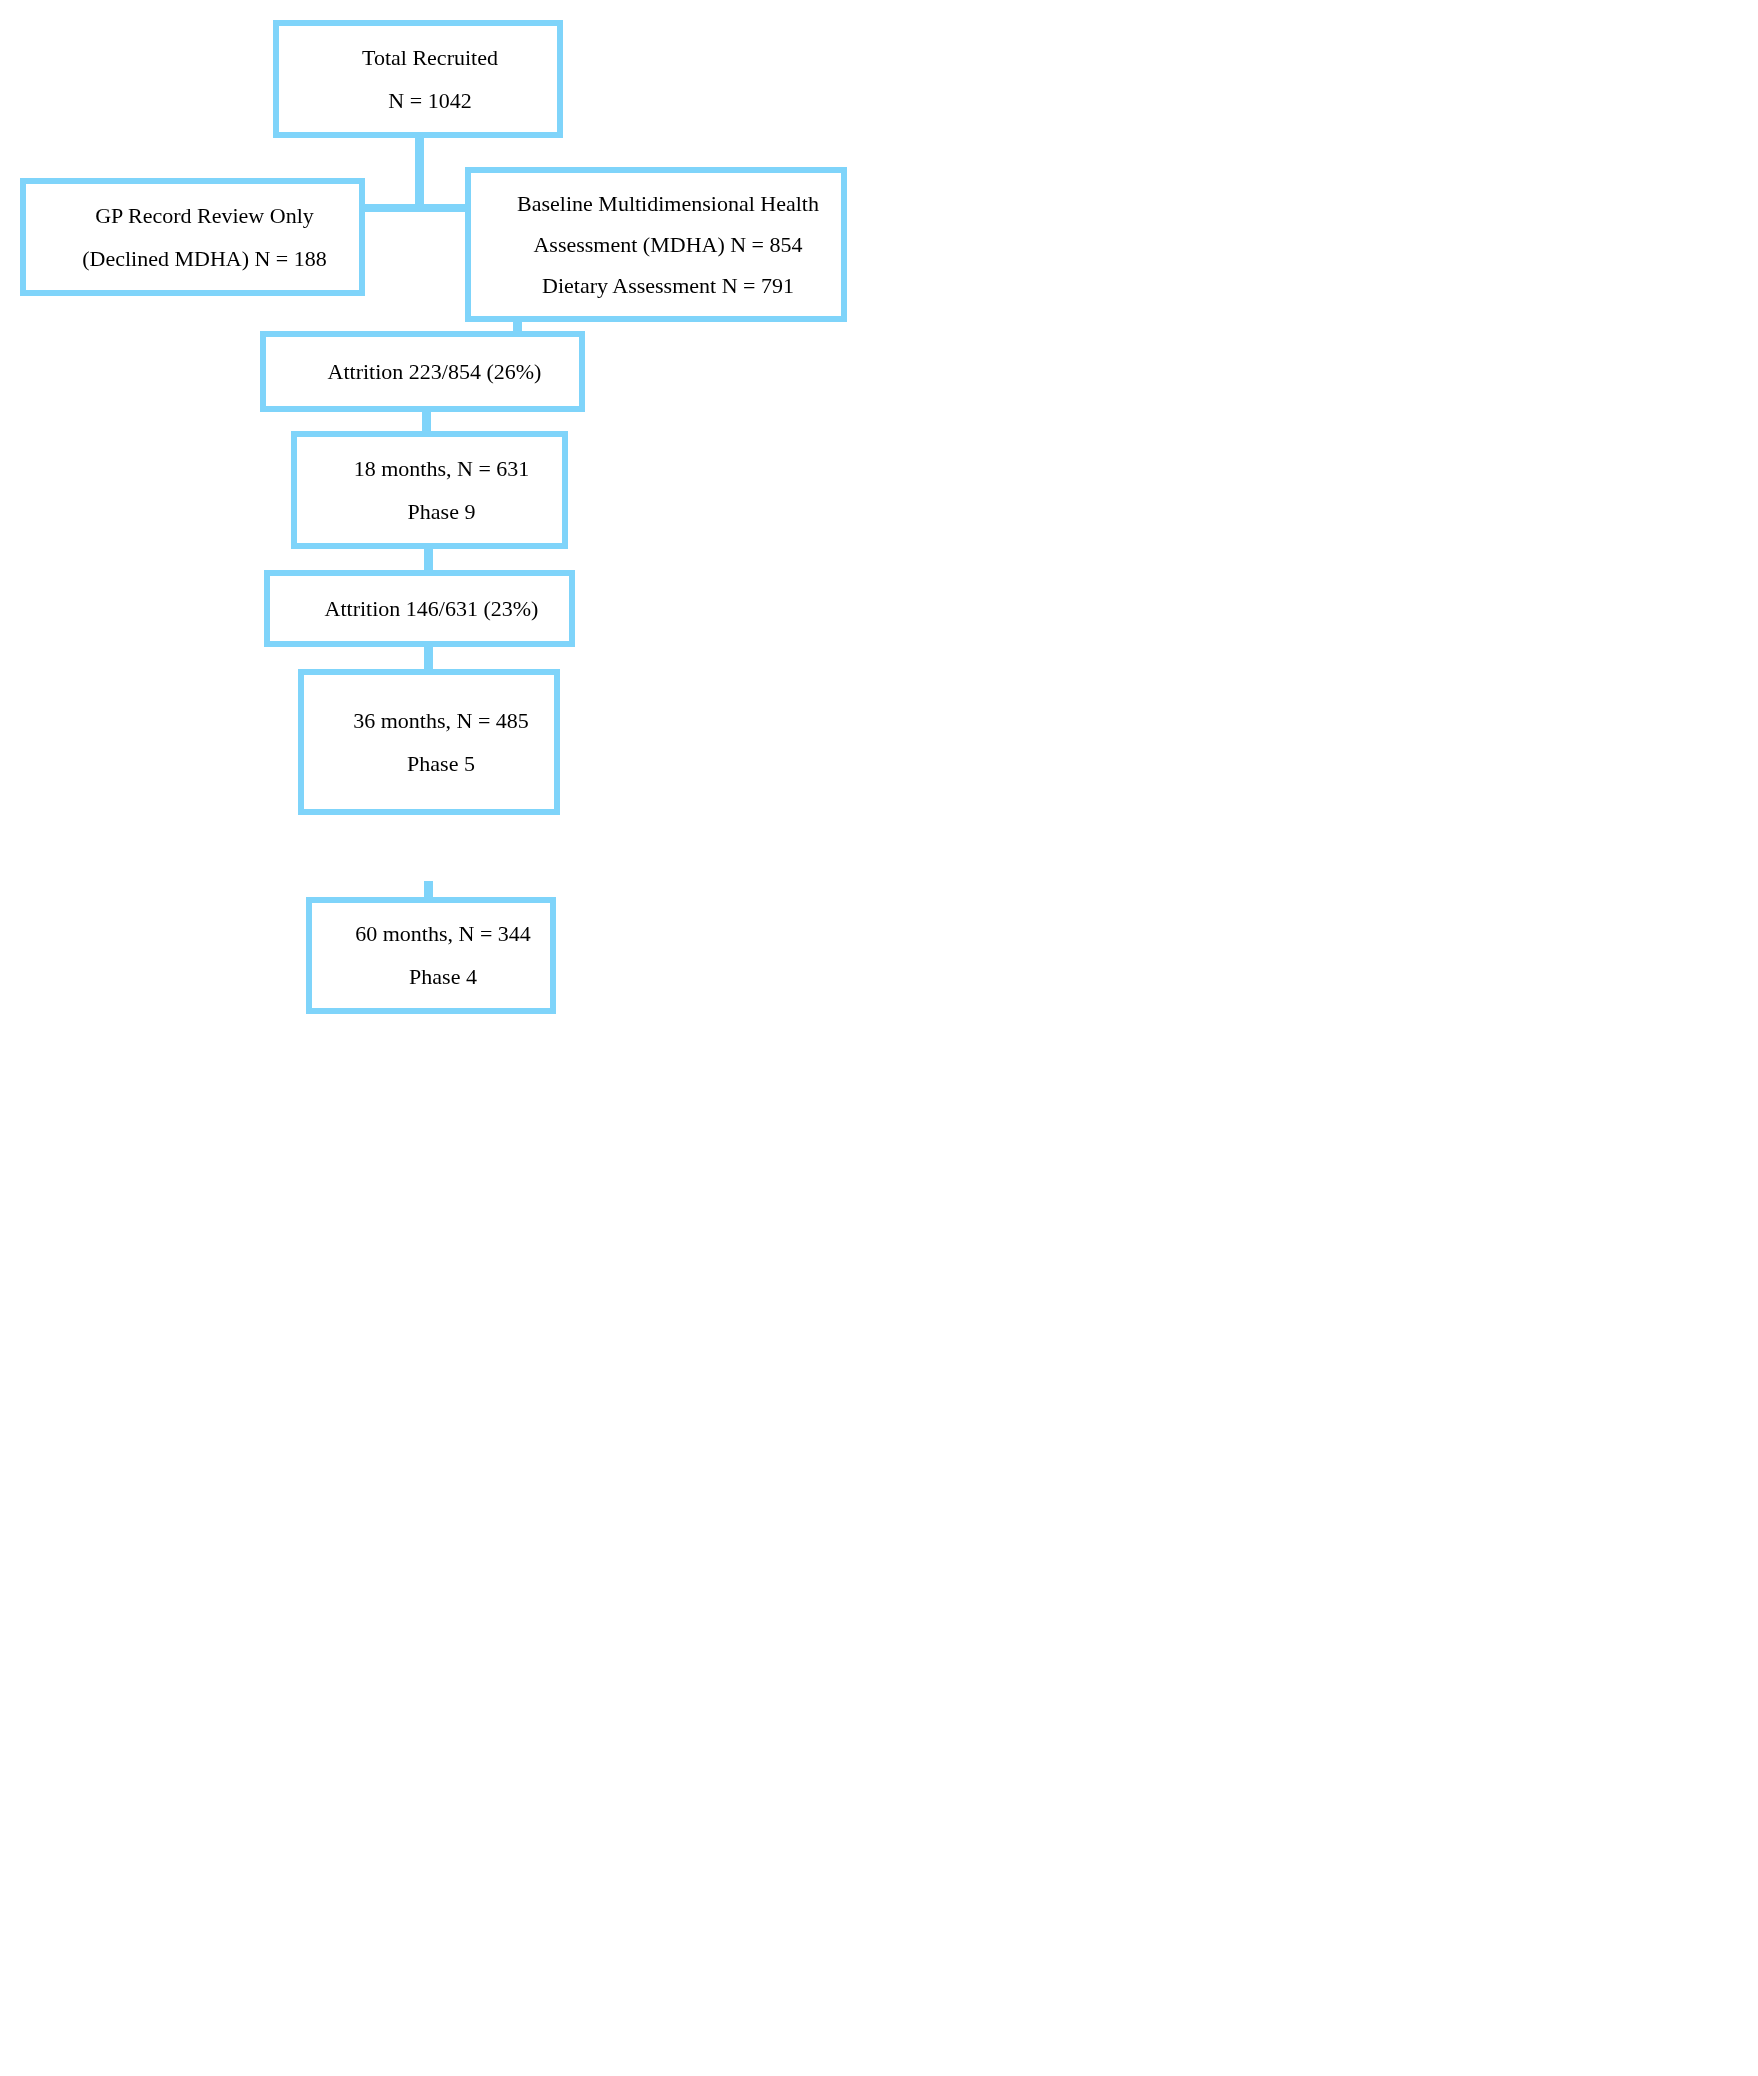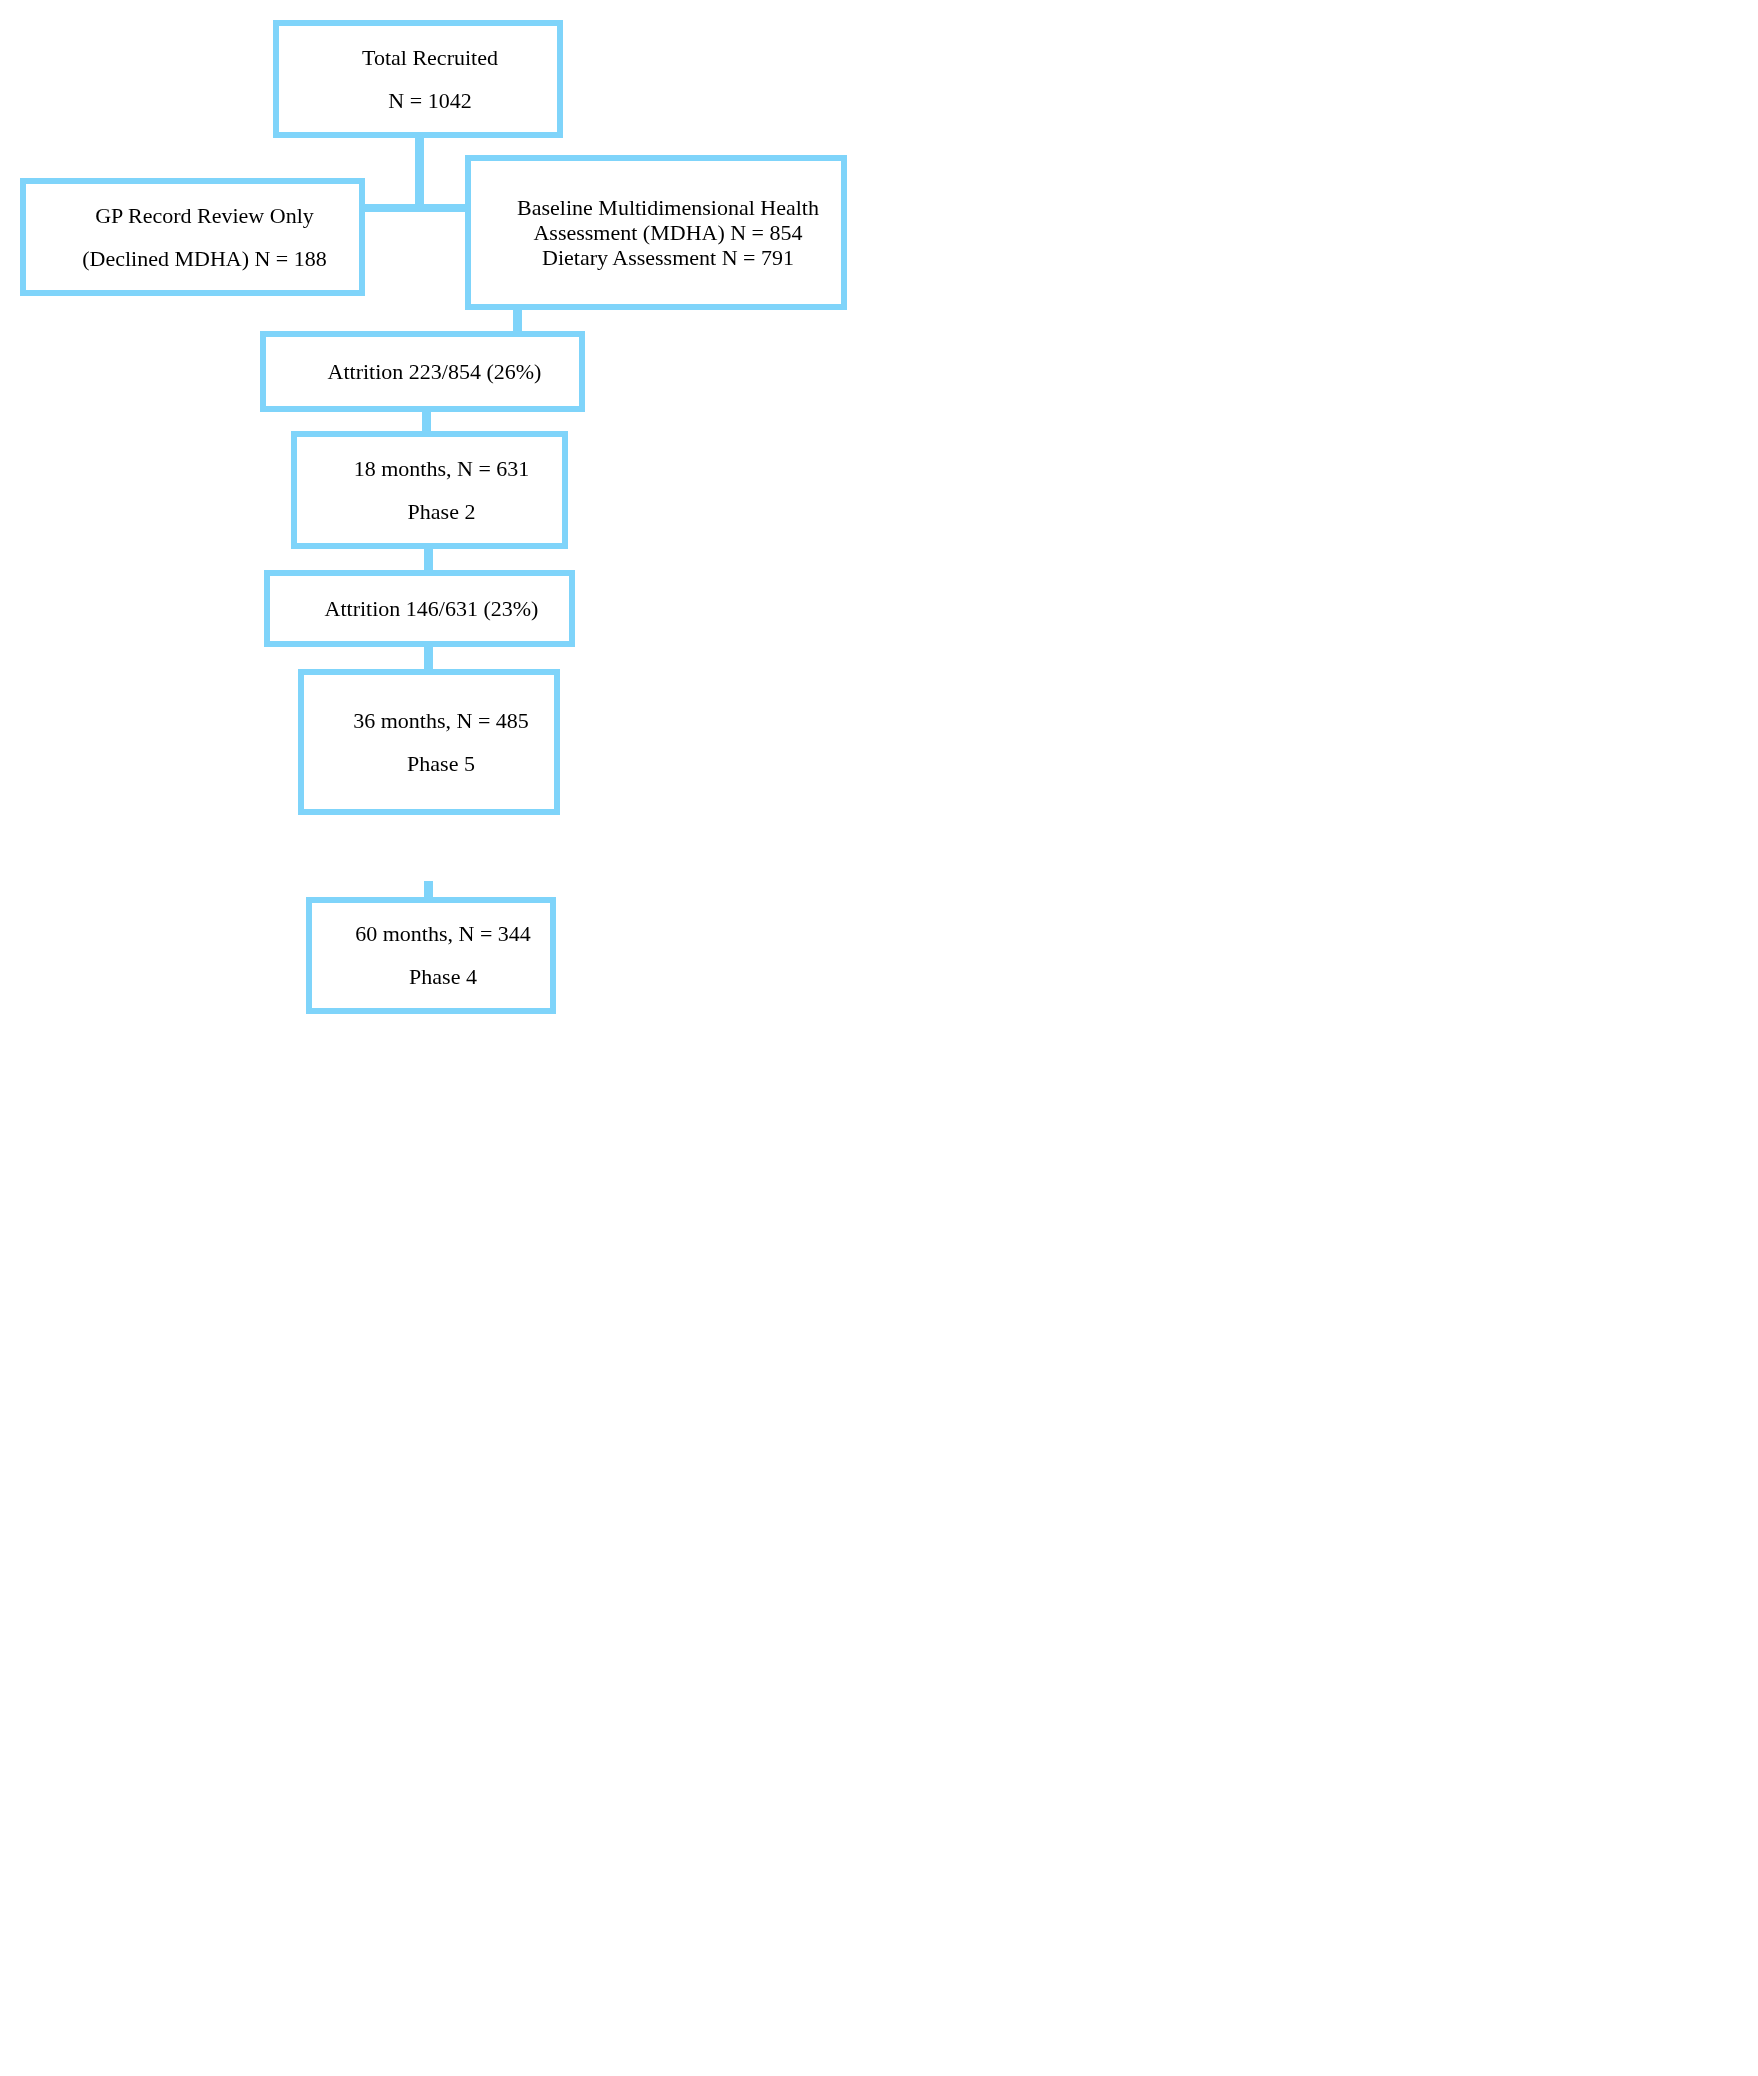--- a/index.html
+++ b/index.html
@@ -27,21 +27,21 @@
     justify-content:center;
     align-items:center;
     text-align:center;
     font-size:22px;
     line-height:1.15;
     z-index:2;
     padding-left:24px;
   }
   .node .line{white-space:nowrap;}
   .gap2{gap:17.5px;}   
-  .gap3{}   
+  .gap3{gap:16px;margin-top:12px;}   
   .conn{
     position:absolute;
     background:var(--accent);
     z-index:1;
   }
   
   .n-total    {left:273px; top:20px;   width:290px; height:118px;}
   .n-gp       {left:20px;  top:178px;  width:345px; height:118px;}
   .n-baseline {left:465px; top:155px;  width:382px; height:155px;}
   .n-att1     {left:260px; top:331px;  width:325px; height:81px;}
@@ -89,21 +89,21 @@
     <div class="line">Assessment (MDHA) N = 854</div>
     <div class="line">Dietary Assessment N = 791</div>
   </div>
 
   <div class="node n-att1">
     <div class="line">Attrition 223/854 (26%)</div>
   </div>
 
   <div class="node n-p2 gap2">
     <div class="line">18 months, N = 631</div>
-    <div class="line">Phase 2</div>
+    <div class="line">Phase 9</div>
   </div>
 
   <div class="node n-att2">
     <div class="line">Attrition 146/631 (23%)</div>
   </div>
 
   <div class="node n-p3 gap2">
     <div class="line">36 months, N = 485</div>
     <div class="line">Phase 5</div>
   </div>

